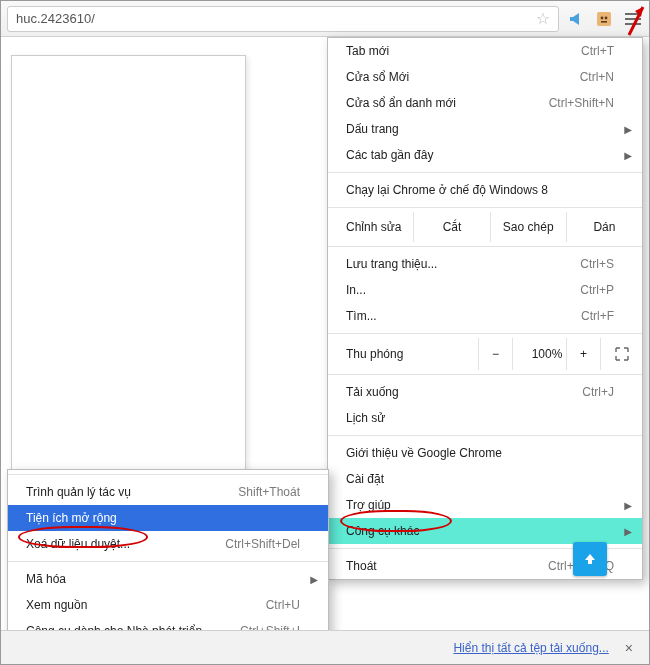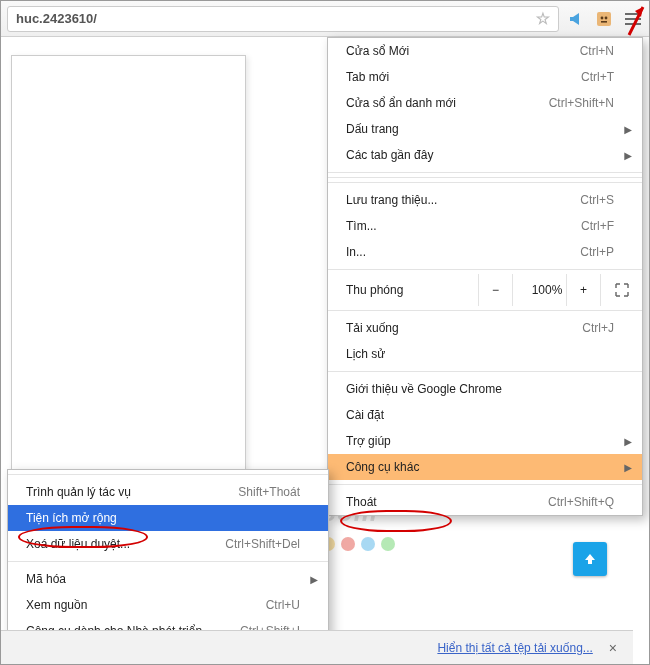--- a/index.html
+++ b/index.html
@@ -1,19 +1,19 @@
 <!DOCTYPE html>
 <html><head>
 <meta charset="utf-8">
 <style>
 * { margin: 0; padding: 0; box-sizing: border-box; font-family: "Segoe UI", Arial, sans-serif; }
 body { width: 650px; height: 665px; background: #fff; position: relative; overflow: hidden; border: 1px solid #999; }
 
 .toolbar { height: 36px; background: linear-gradient(#f9f9f9,#efefef); border-bottom: 1px solid #d0d0d0; display: flex; align-items: center; padding: 0 6px; }
-.urlbar { flex: 1; height: 26px; background: #fff; border: 1px solid #ccc; border-radius: 3px; display: flex; align-items: center; padding: 0 8px; color: #555; font-size: 13px; overflow: hidden; white-space: nowrap; font-weight: bold; }
+.urlbar { flex: 1; height: 26px; background: #fff; border: 1px solid #ccc; border-radius: 3px; display: flex; align-items: center; padding: 0 8px; color: #555; font-size: 13px; overflow: hidden; white-space: nowrap; }
 .tool-icons { display: flex; align-items: center; gap: 10px; margin-left: 8px; }
 .star { color: #bbb; font-size: 16px; }
 .ann { width: 18px; height: 18px; display: inline-flex; align-items: center; justify-content: center; }
 .ext1 svg, .ext2 svg { display: block; }
 .hamburger { width:20px; height:18px; display:flex; flex-direction:column; justify-content:center; gap:3px; padding:0 2px; cursor:pointer; }
 .hamburger span { height:2px; background:#6b6b6b; }
 
 .arrow-annot { position:absolute; top:0; right:0; width:28px; height:38px; pointer-events:none; }
 
 .content { position:absolute; top:36px; left:0; right:0; bottom:0; background:#fff; }
@@ -34,29 +34,29 @@
 .main-menu { top:36px; right:6px; width:316px; }
 .edit-row { display:flex; align-items:center; height:30px; }
 .edit-row .lab { padding:0 12px 0 18px; }
 .edit-row .eb { flex:1; text-align:center; border-left:1px solid #e3e3e3; height:100%; display:flex; align-items:center; justify-content:center; cursor:pointer; }
 .zoom-row { display:flex; align-items:center; height:32px; }
 .zoom-row .lab { padding:0 12px 0 18px; }
 .zoom-row .zb { width:34px; text-align:center; border-left:1px solid #e3e3e3; height:100%; display:flex; align-items:center; justify-content:center; cursor:pointer; }
 .zoom-row .zv { width:54px; text-align:center; border-left:1px solid #e3e3e3; height:100%; display:flex; align-items:center; justify-content:center;padding-left:15px; }
 .zoom-row .fs { border-left:1px solid #e3e3e3; width:42px; height:100%; display:flex; align-items:center; justify-content:center; cursor:pointer; color:#666; }
 .oval-main { left:12px; top:472px; width:112px; height:22px; }
-.row.hl { background:#fdba74; }
+.row.hl { background:#5eead4; }
 
 .sub-menu { top:468px; left:6px; width:322px; }
 .sub-menu .row.sel { background:#2f6fe0; color:#fff; }
 .oval-sub { left:10px; top:56px; width:130px; height:22px; }
 
 .scroll-top { position:absolute; right:42px; bottom:88px; width:34px; height:34px; background:#1aa3e8; border-radius:3px; display:flex; align-items:center; justify-content:center; color:#fff; box-shadow:0 1px 3px rgba(0,0,0,.3); }
 
-.dl-bar { position:absolute; left:0; right:16px; bottom:0; height:34px; background:#f2f2f2; border-top:1px solid #cfcfcf; display:flex; align-items:center; justify-content:flex-end; padding:0 10px; font-size:12px; }
+.dl-bar { position:absolute; left:0; right:0; bottom:0; height:34px; background:#f2f2f2; border-top:1px solid #cfcfcf; display:flex; align-items:center; justify-content:flex-end; padding:0 10px; font-size:12px; }
 .dl-bar .link { color:#3a64c8; text-decoration:underline; margin-right:10px; cursor:pointer; }
 .dl-bar .x { color:#666; cursor:pointer; padding:0 6px; font-size:14px; }
 </style>
 </head>
 <body>
 
 <div class="toolbar">
   <div class="urlbar">
     <span>huc.2423610/</span>
     <span class="star" style="margin-left:auto">☆</span>
@@ -94,53 +94,62 @@
   <div class="dots">
     <span style="background:#f2c14e"></span>
       <span style="background:#e2534a"></span>
       <span style="background:#52b3e8"></span>
       <span style="background:#6bd46b"></span>
   </div>
 </div>
 
 <div class="menu main-menu">
   <div class="row clk">
+      <span>Tab mới</span>
+      <span class="sc">Ctrl+T</span>
+    </div>
+  <div class="row clk">
       <span>Cửa sổ Mới</span>
       <span class="sc">Ctrl+N</span>
     </div>
   <div class="row clk">
-      <span>Tab mới</span>
-      <span class="sc">Ctrl+T</span>
-    </div>
-  <div class="row clk">
       <span>Cửa sổ ẩn danh mới</span>
       <span class="sc">Ctrl+Shift+N</span>
     </div>
   <div class="row clk">
       <span>Dấu trang</span>
       <span class="arr">▶</span>
     </div>
   <div class="row clk">
       <span>Các tab gần đây</span>
       <span class="arr">▶</span>
     </div>
   <div class="sep"></div>
-  <div class="sep"></div>
+  <div class="row clk">
+      <span>Chạy lại Chrome ở chế độ Windows 8</span>
+    </div>
+  <div class="sep"></div>
+  <div class="edit-row">
+    <span class="lab">Chỉnh sửa</span>
+    <span class="eb">Cắt</span>
+    <span class="eb">Sao chép</span>
+    <span class="eb">Dán</span>
+  </div>
   <div class="sep"></div>
   <div class="row clk">
       <span>Lưu trang thiệu...</span>
       <span class="sc">Ctrl+S</span>
     </div>
   <div class="row clk">
+      <span>In...</span>
+      <span class="sc">Ctrl+P</span>
+    </div>
+  <div class="row clk">
       <span>Tìm...</span>
       <span class="sc">Ctrl+F</span>
-    </div>
-  <div class="row clk">
-      <span>In...</span>
-      <span class="sc">Ctrl+P</span>
     </div>
   <div class="sep"></div>
   <div class="zoom-row">
     <span class="lab">Thu phóng</span>
     <span style="flex:1"></span>
     <span class="zb">−</span>
     <span class="zv">100%</span>
     <span class="zb">+</span>
     <span class="fs">
       <svg width="14" height="14" viewBox="0 0 14 14">

